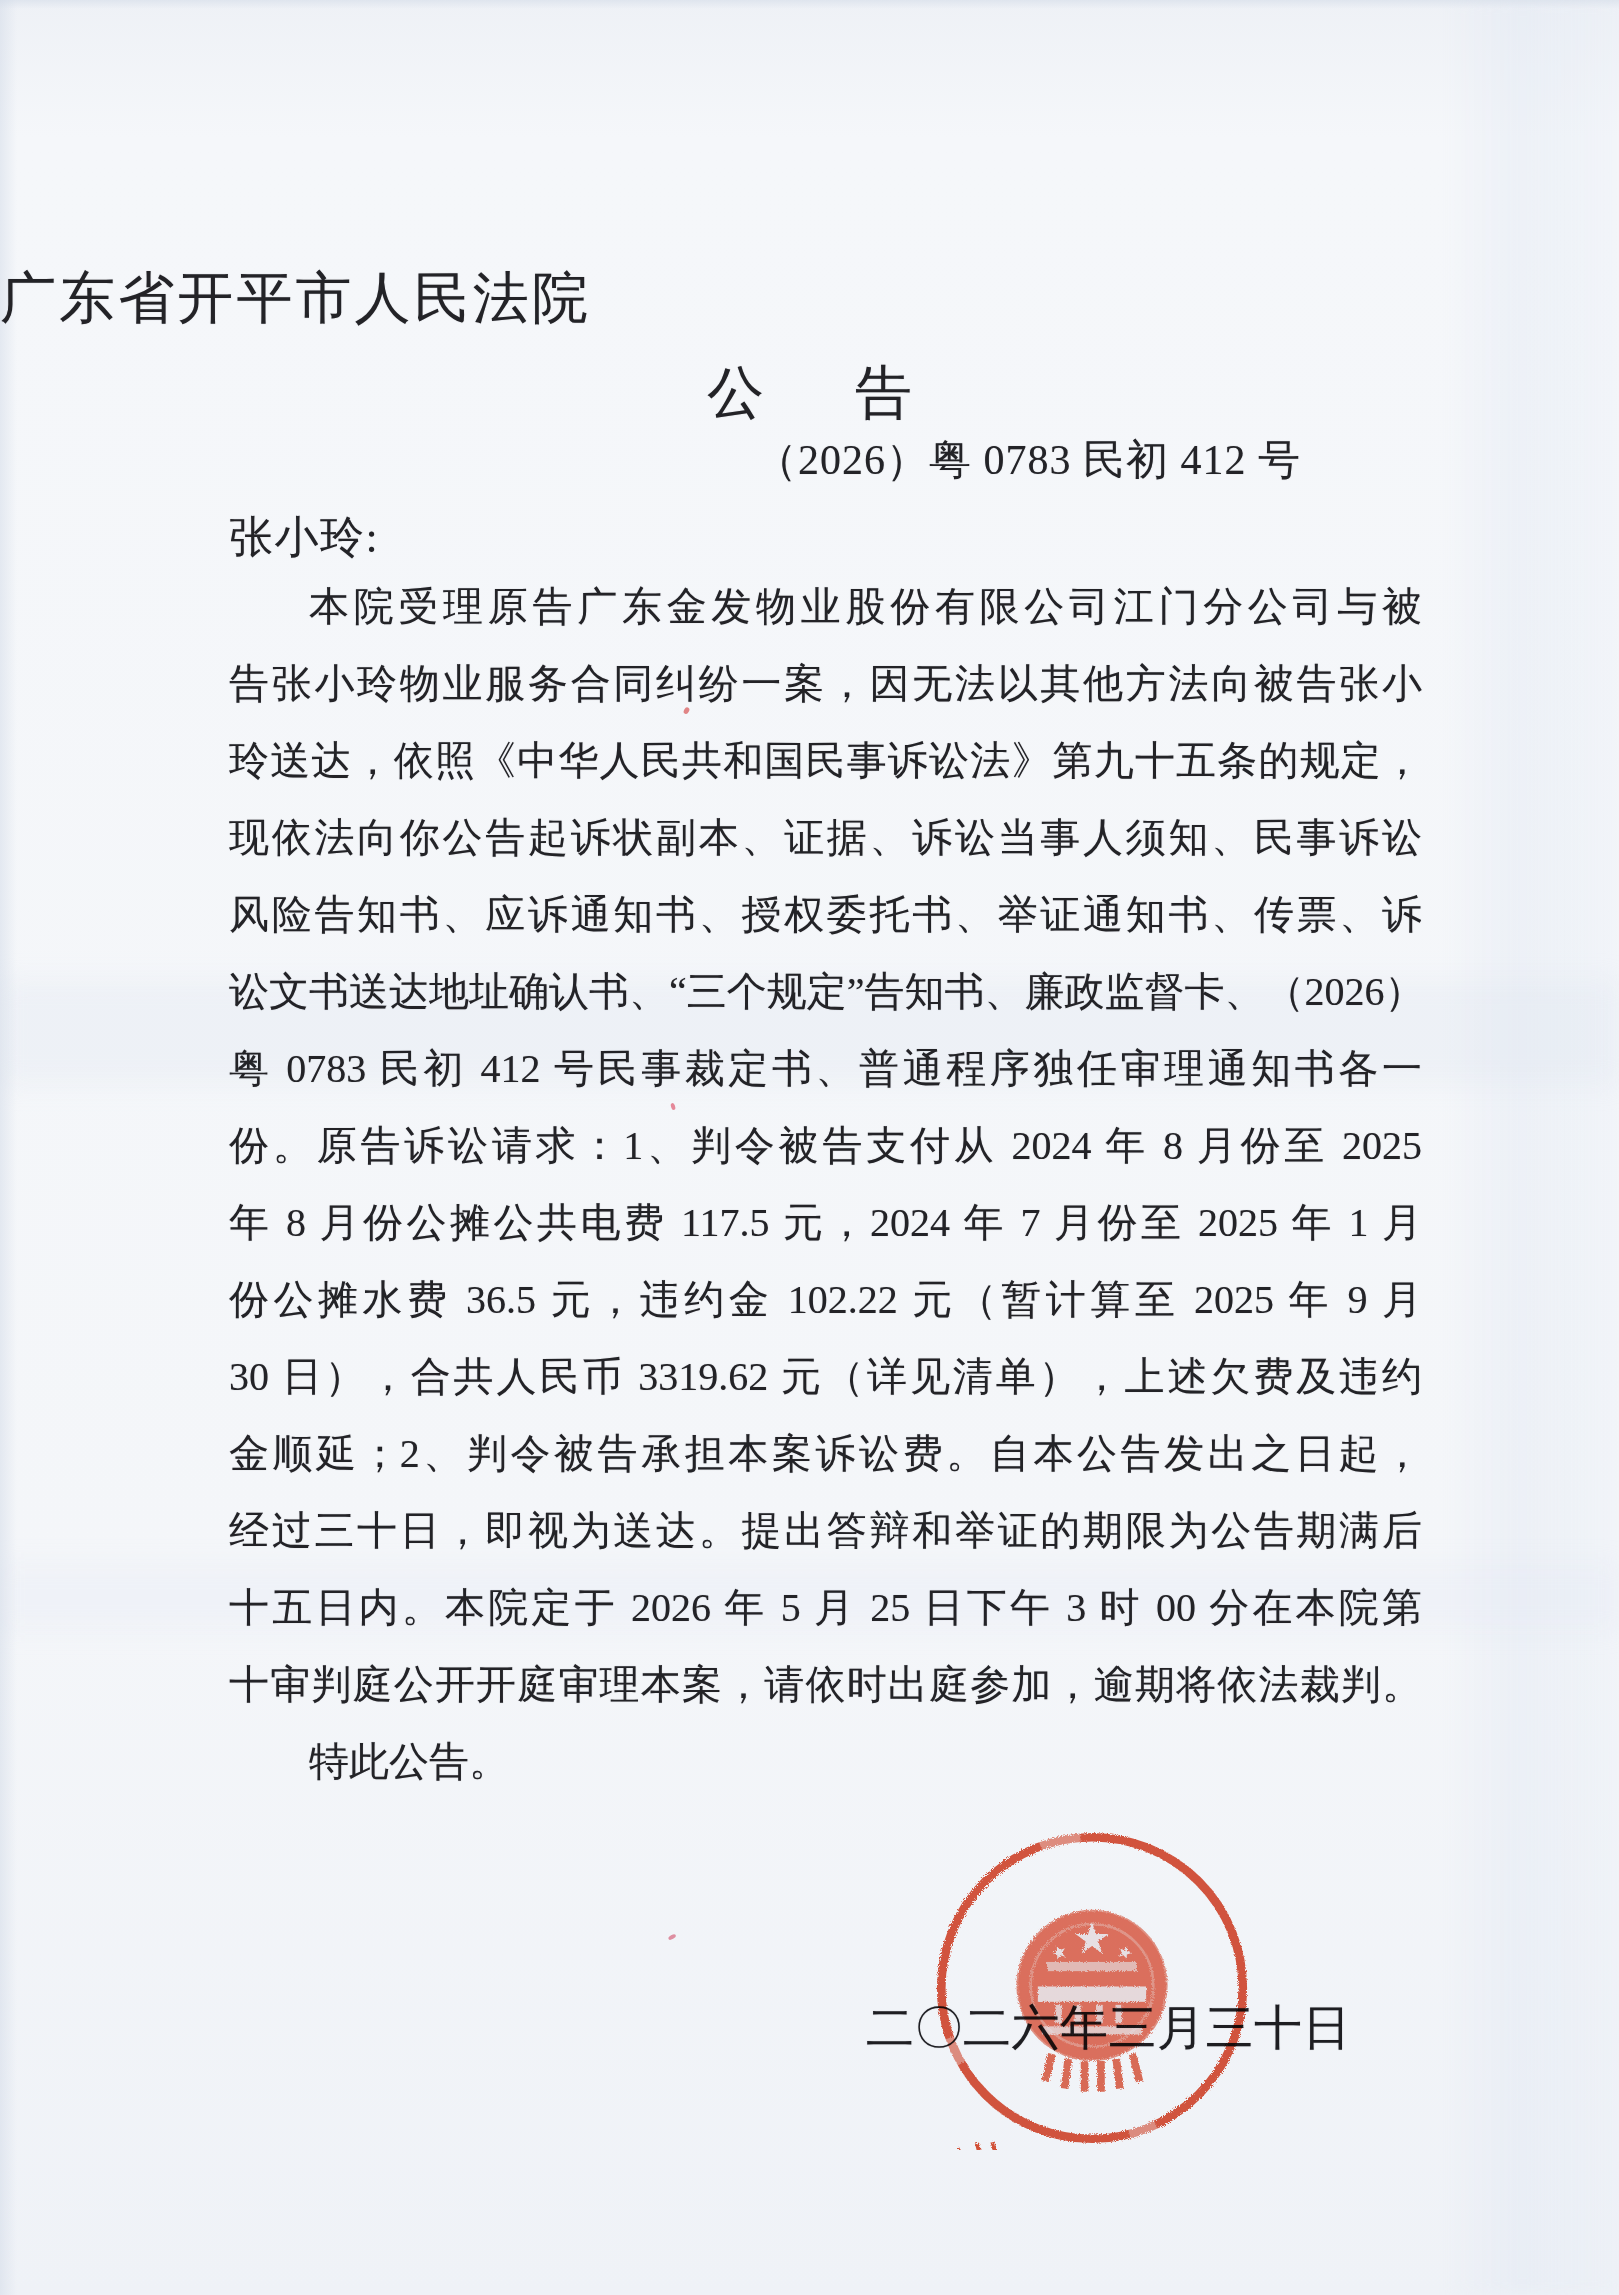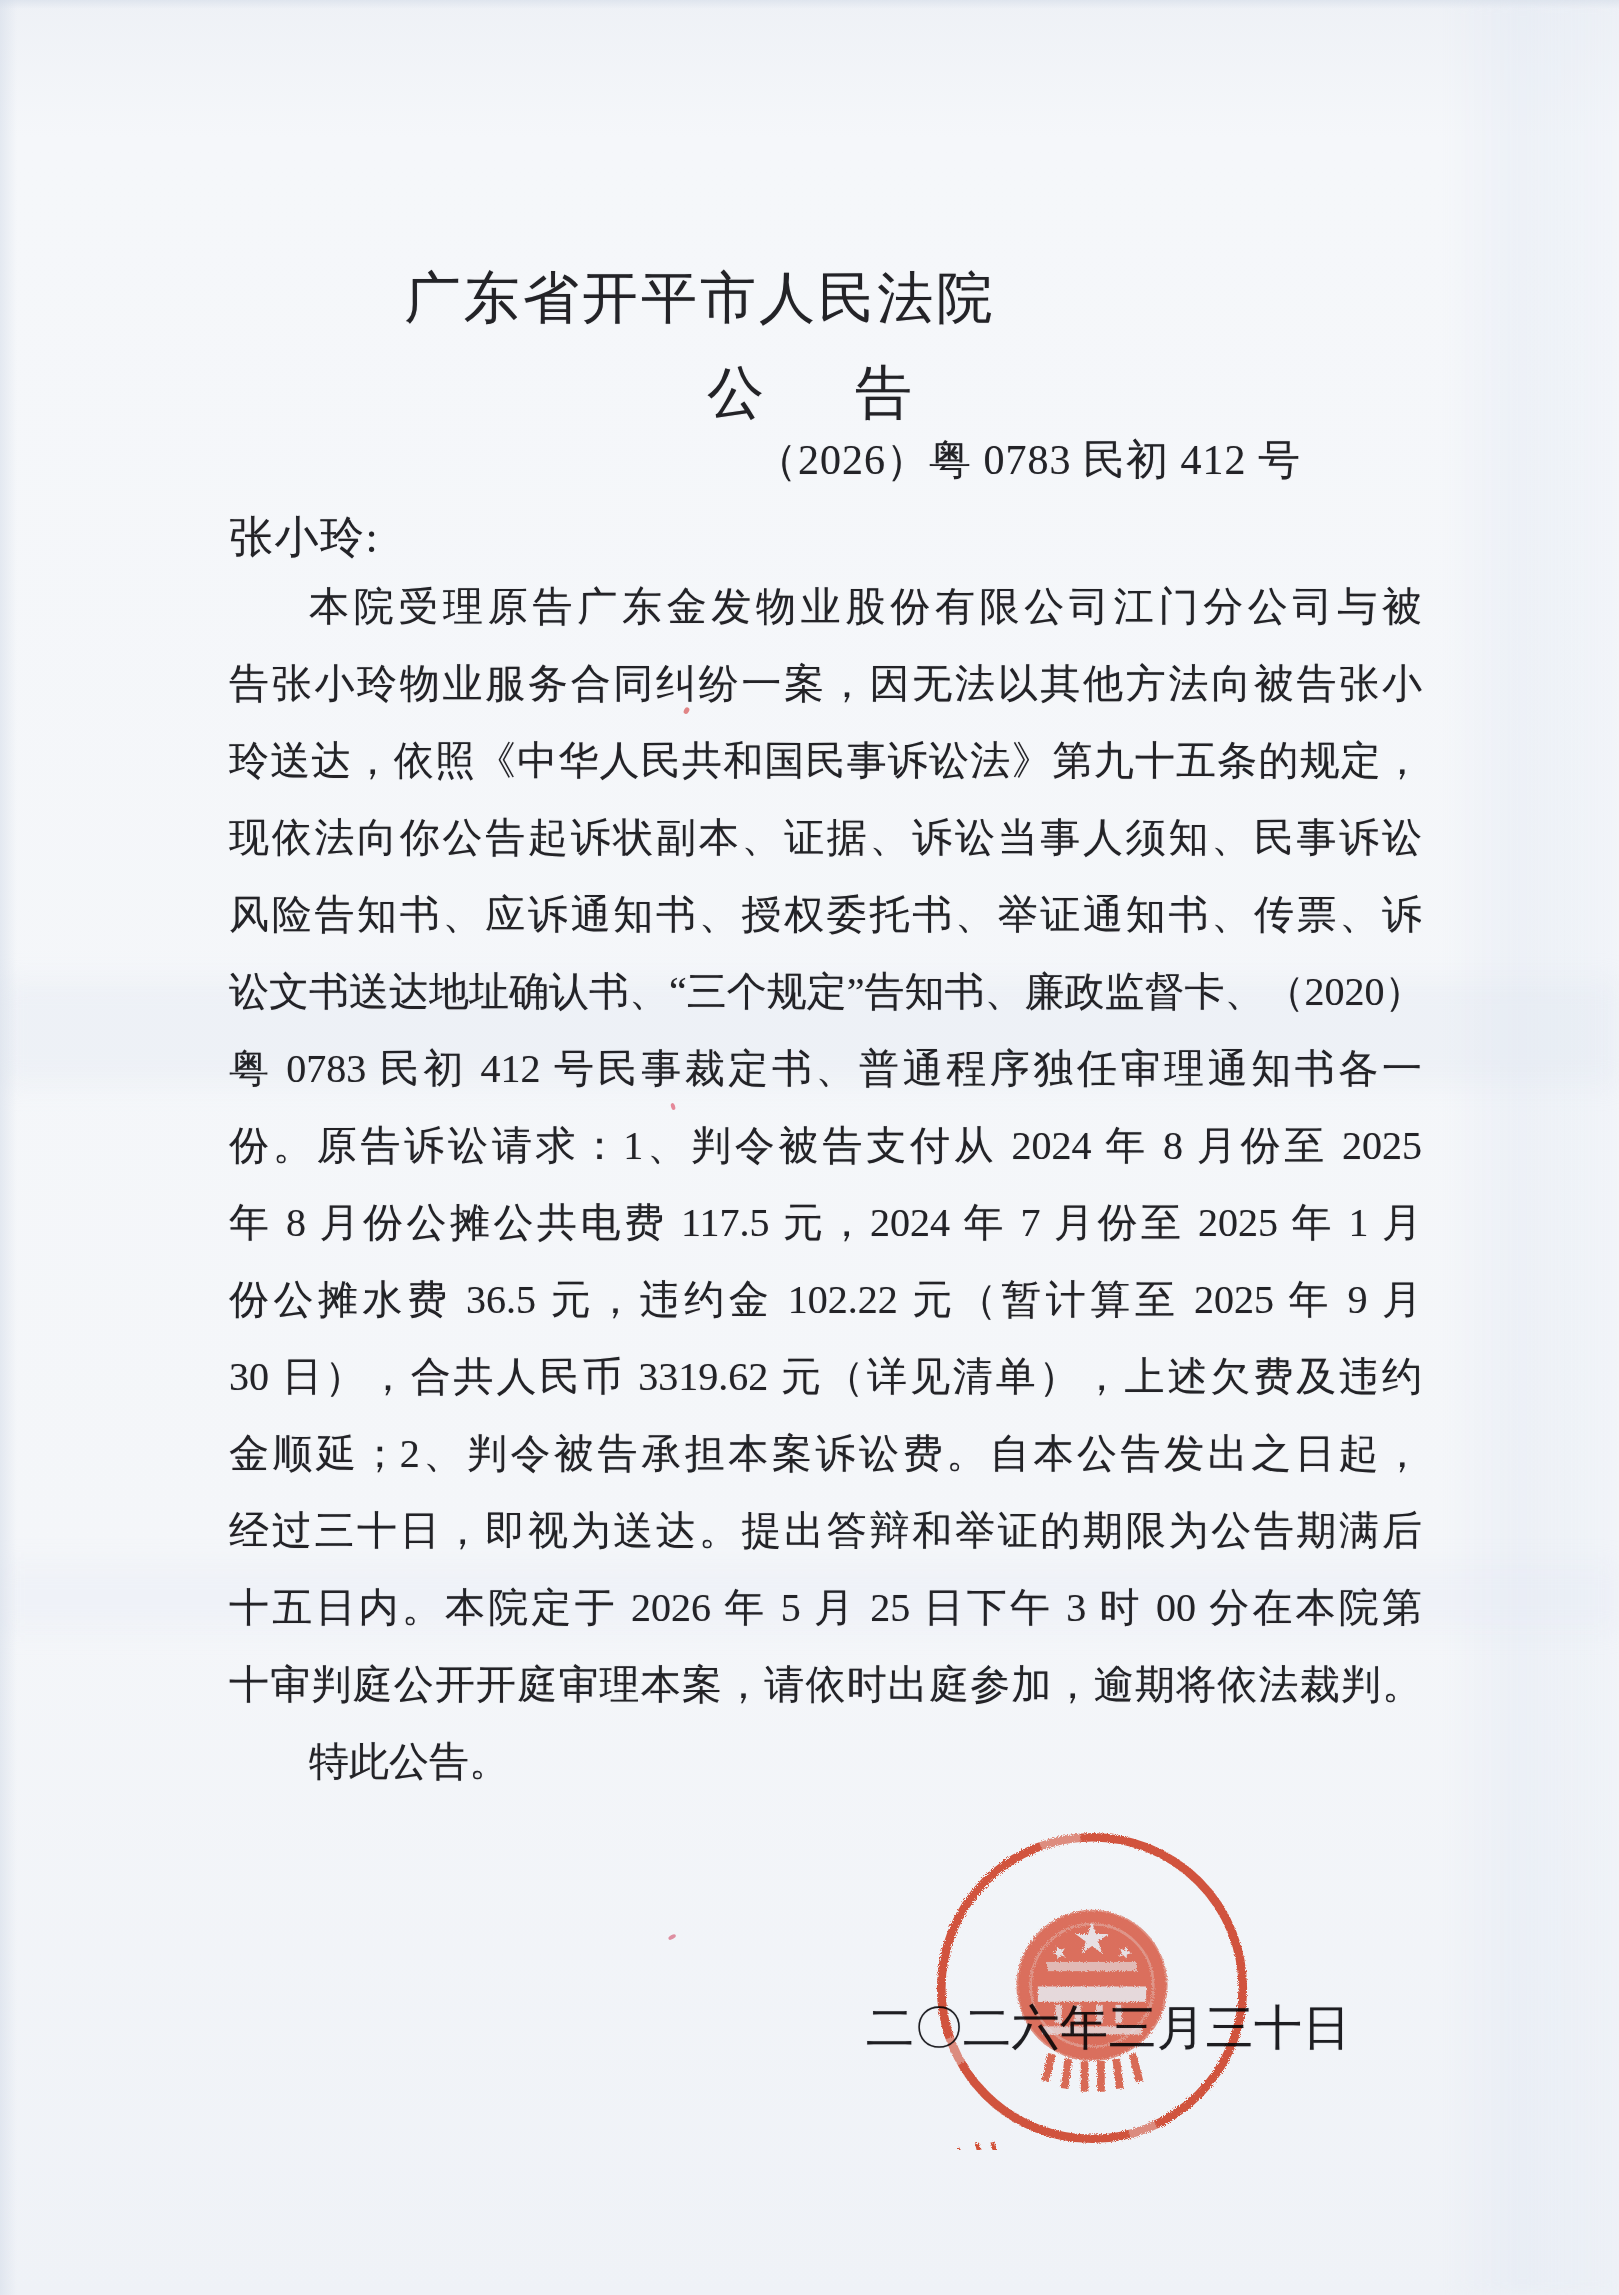--- a/index.html
+++ b/index.html
@@ -29,21 +29,21 @@
     background:linear-gradient(180deg, rgba(208,217,230,.5), rgba(208,217,230,0));}
   .speck{position:absolute;border-radius:50%;pointer-events:none;}
   .speck-1{left:684px;top:707px;width:4.6px;height:7.2px;background:rgba(214,72,72,.65);transform:rotate(28deg);}
   .speck-2{left:671px;top:1103px;width:4.1px;height:6.6px;background:rgba(219,64,88,.6);transform:rotate(-18deg);}
   .speck-3{left:668px;top:1935px;width:8.2px;height:3.6px;background:rgba(205,60,90,.55);transform:rotate(-30deg);}
 
   .ink{color:#232327;text-shadow:0 0 1px rgba(60,60,72,.38);}
 
   .court-title{
     position:absolute;left:0;top:261px;width:1400px;
-    text-align:center;font-size:56px;letter-spacing:3.1px;
+    font-size:56px;letter-spacing:3.1px;
     font-weight:500;white-space:nowrap;
   }
   .doc-type{
     position:absolute;left:0;top:355px;width:1619px;
     display:flex;justify-content:center;gap:91px;
     font-size:57px;font-weight:500;
   }
   .case-number{
     position:absolute;right:318px;top:432px;
     font-size:42px;white-space:nowrap;letter-spacing:1px;
@@ -99,21 +99,21 @@
   <div class="case-number ink">（2026）粤 0783 民初 412 号</div>
 
   <div class="addressee ink">张小玲:</div>
 
   <div class="body-text ink">
     <div class="line indent">本院受理原告广东金发物业股份有限公司江门分公司与被</div>
     <div class="line">告张小玲物业服务合同纠纷一案，因无法以其他方法向被告张小</div>
     <div class="line">玲送达，依照《中华人民共和国民事诉讼法》第九十五条的规定，</div>
     <div class="line">现依法向你公告起诉状副本、证据、诉讼当事人须知、民事诉讼</div>
     <div class="line">风险告知书、应诉通知书、授权委托书、举证通知书、传票、诉</div>
-    <div class="line">讼文书送达地址确认书、“三个规定”告知书、廉政监督卡、（2020）</div>
+    <div class="line">讼文书送达地址确认书、“三个规定”告知书、廉政监督卡、（2026）</div>
     <div class="line">粤 0783 民初 412 号民事裁定书、普通程序独任审理通知书各一</div>
     <div class="line">份。原告诉讼请求：1、判令被告支付从 2024 年 8 月份至 2025</div>
     <div class="line">年 8 月份公摊公共电费 117.5 元，2024 年 7 月份至 2025 年 1 月</div>
     <div class="line">份公摊水费 36.5 元，违约金 102.22 元（暂计算至 2025 年 9 月</div>
     <div class="line">30 日），合共人民币 3319.62 元（详见清单），上述欠费及违约</div>
     <div class="line">金顺延；2、判令被告承担本案诉讼费。自本公告发出之日起，</div>
     <div class="line">经过三十日，即视为送达。提出答辩和举证的期限为公告期满后</div>
     <div class="line">十五日内。本院定于 2026 年 5 月 25 日下午 3 时 00 分在本院第</div>
     <div class="line">十审判庭公开开庭审理本案，请依时出庭参加，逾期将依法裁判。</div>
     <div class="line closing">特此公告。</div>

